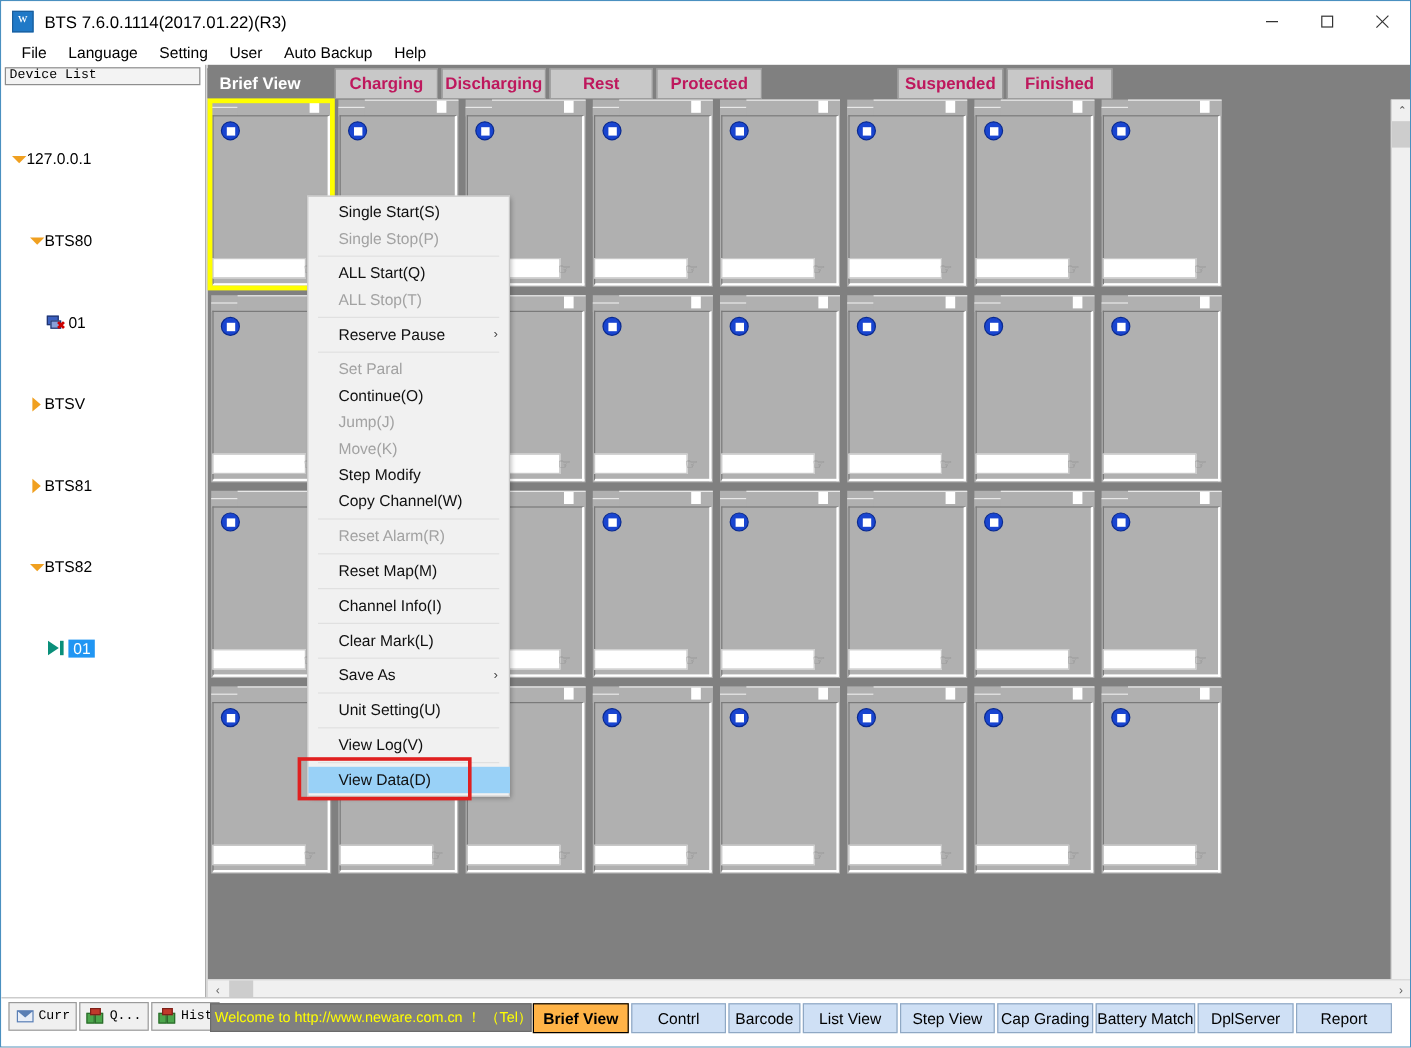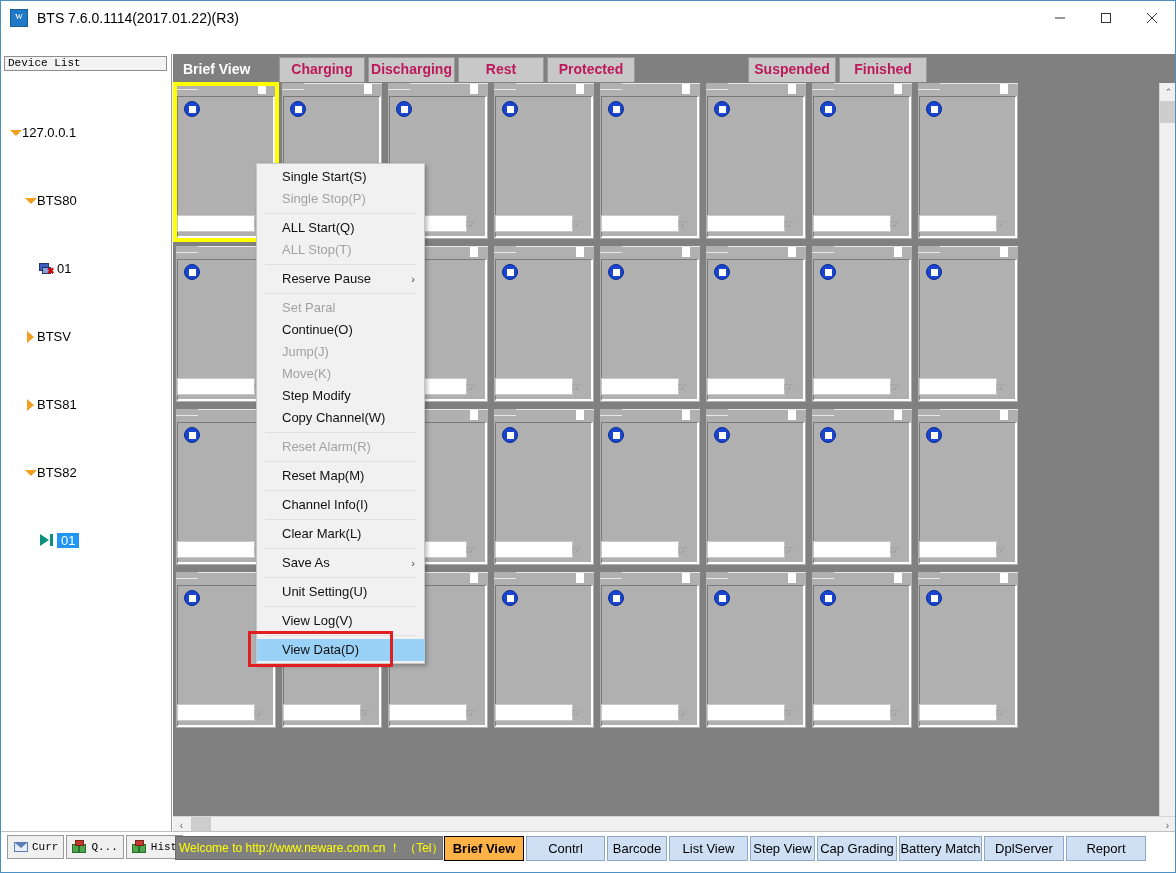--- a/index.html
+++ b/index.html
@@ -264,20 +264,28 @@
       </div>
       <div class="winbtn">
         <svg width="12" height="12">
             <line x1="1" y1="1" x2="11" y2="11" stroke="#333" stroke-width="1"></line>
             <line x1="11" y1="1" x2="1" y2="11" stroke="#333" stroke-width="1"></line>
           </svg>
       </div>
     </div>
   </div>
 
+  <div class="menubar" id="menubar">
+      <div class="mi">File</div>
+      <div class="mi">Language</div>
+      <div class="mi">Setting</div>
+      <div class="mi">User</div>
+      <div class="mi">Auto Backup</div>
+      <div class="mi">Help</div>
+    </div>
 
   <div class="leftpanel">
     <div class="dl-header">Device List</div>
     <div class="tree" id="tree">
         <div class="tnode" style="padding-left: 8px;">
           <span class="arrow-d"></span>
           <span>127.0.0.1</span>
         </div>
         <div class="tnode" style="padding-left: 23px;">
           <span class="arrow-d"></span>
@@ -879,21 +887,21 @@
           </span>
           <span>Hist</span>
         </div>
       </div>
     <div class="statusmsg">Welcome to http://www.neware.com.cn ！   （Tel）800-8</div>
     <div class="fnbtns" id="fnbtns">
         <div class="fnbtn sel" style="width: 80px;">Brief View</div>
         <div class="fnbtn" style="width: 79px;">Contrl</div>
         <div class="fnbtn" style="width: 60px;">Barcode</div>
         <div class="fnbtn" style="width: 79px;">List View</div>
-        <div class="fnbtn" style="width: 65px;">Step View</div>
+        <div class="fnbtn" style="width: 79px;">Step View</div>
         <div class="fnbtn" style="width: 80px;">Cap Grading</div>
         <div class="fnbtn" style="width: 83px;">Battery Match</div>
         <div class="fnbtn" style="width: 80px;">DplServer</div>
         <div class="fnbtn" style="width: 80px;">Report</div>
       </div>
   </div>
 
 </div>
 
 </body></html>

